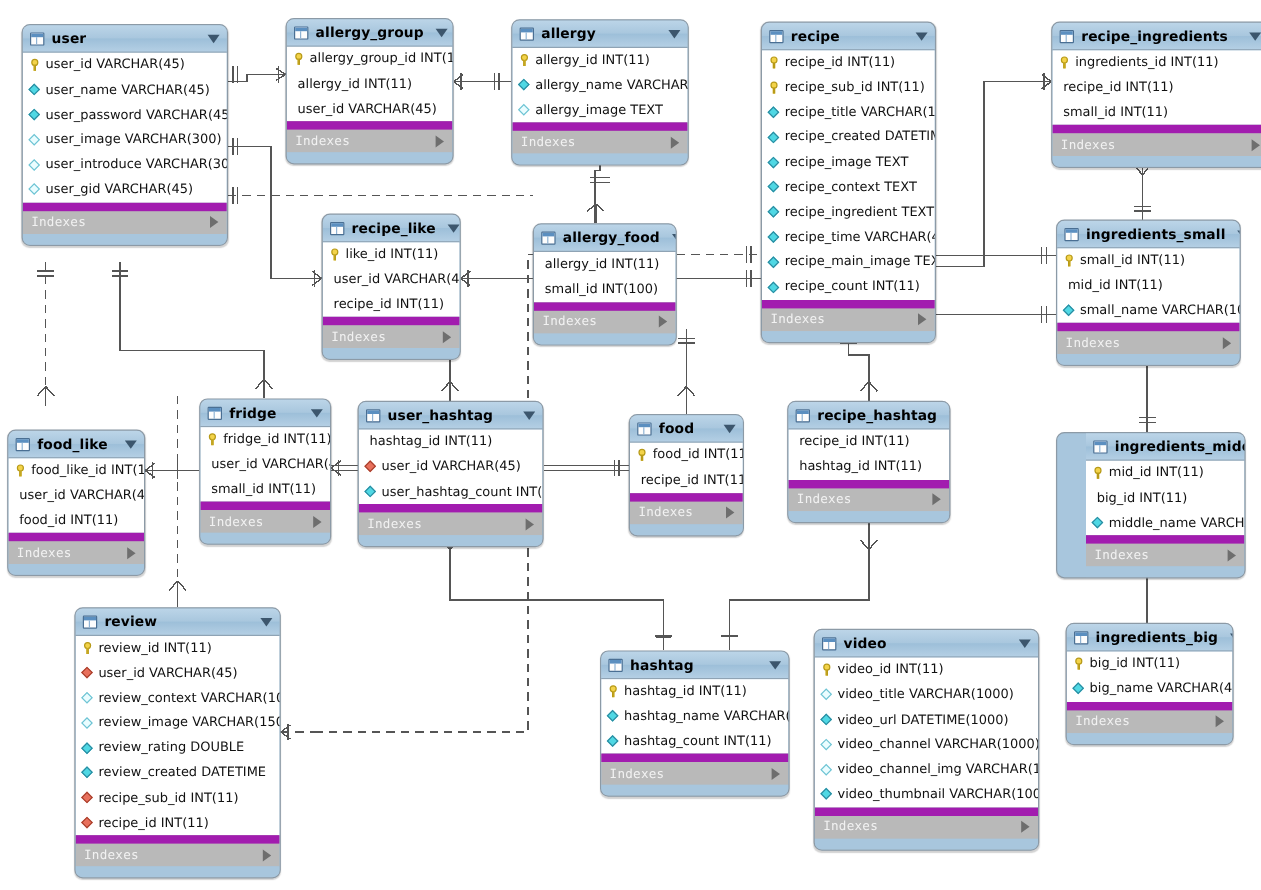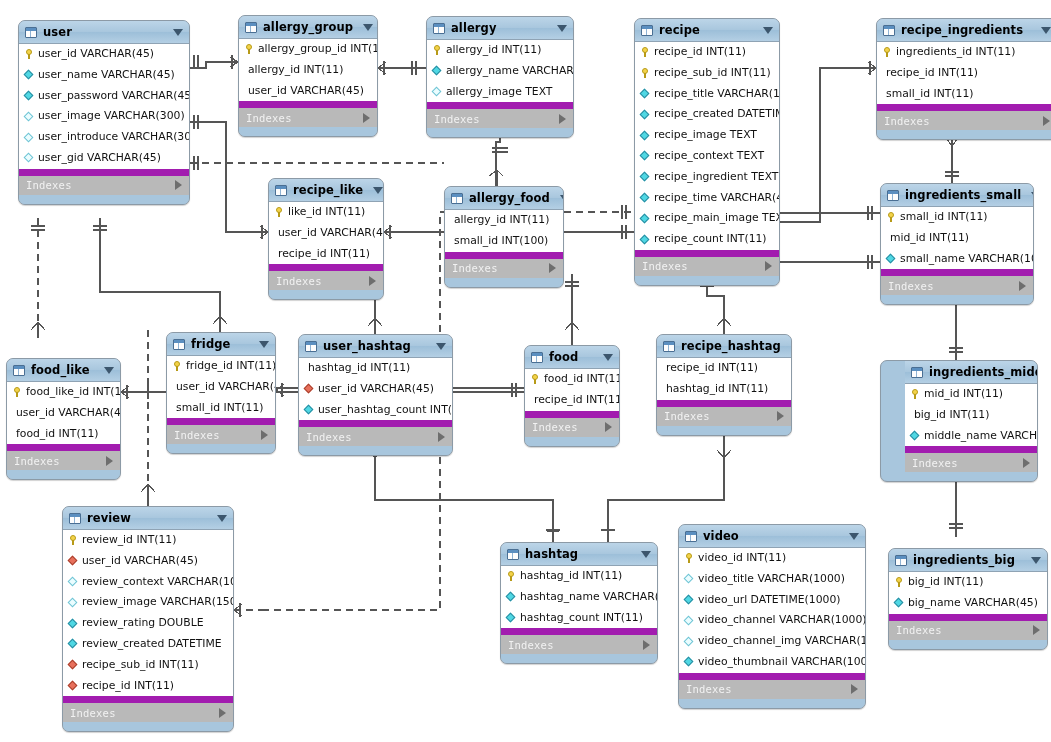--- a/index.html
+++ b/index.html
@@ -706,21 +706,21 @@
             <span class="ic ic-d ic-dfull"></span>
             <span class="txt">video_thumbnail VARCHAR(1000)</span>
           </div>
         </div>
         <div class="t-foot">
           <span>Indexes</span>
           <span class="arr"></span>
         </div>
         <div class="t-bottom"></div>
       </div>
-      <div class="table" style="left: 888px; top: 548px; width: 160px;">
+      <div class="table" style="left: 888px; top: 519px; width: 140px;">
         <div class="t-head">
           <span class="tbl-icon"></span>
           <span class="t-title">ingredients_big</span>
           <span class="caret"></span>
         </div>
         <div class="t-cols">
           <div class="col">
             <span class="ic ic-pk"></span>
             <span class="txt">big_id INT(11)</span>
           </div>

